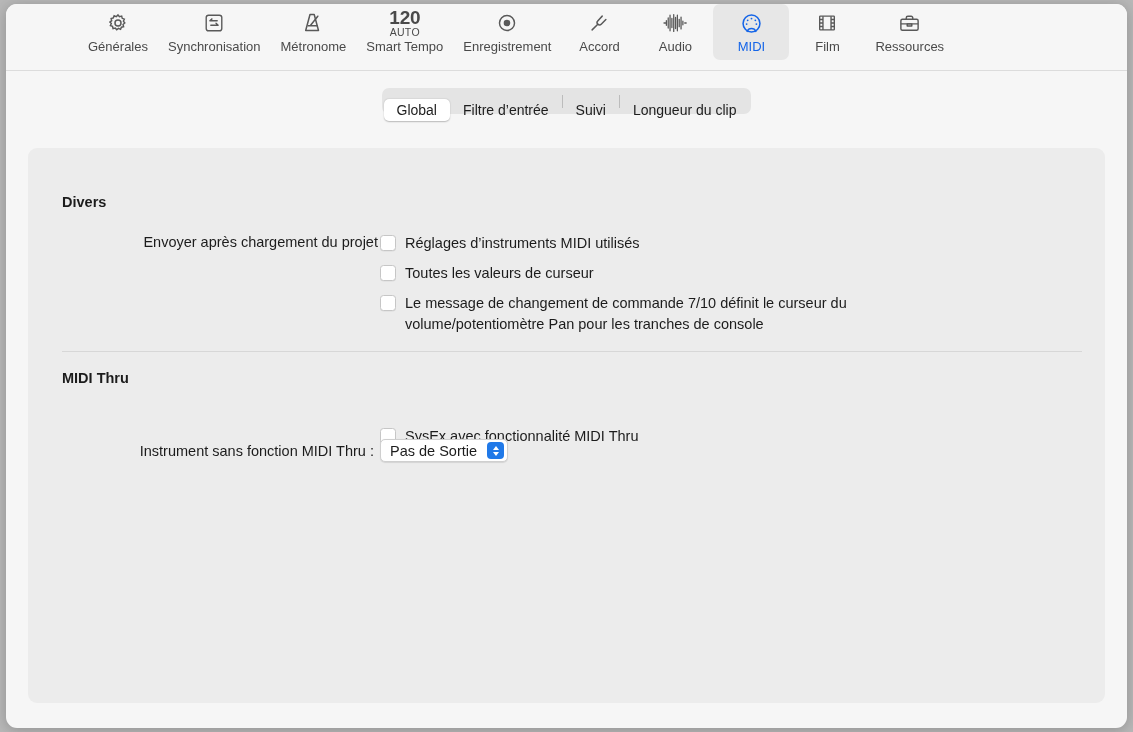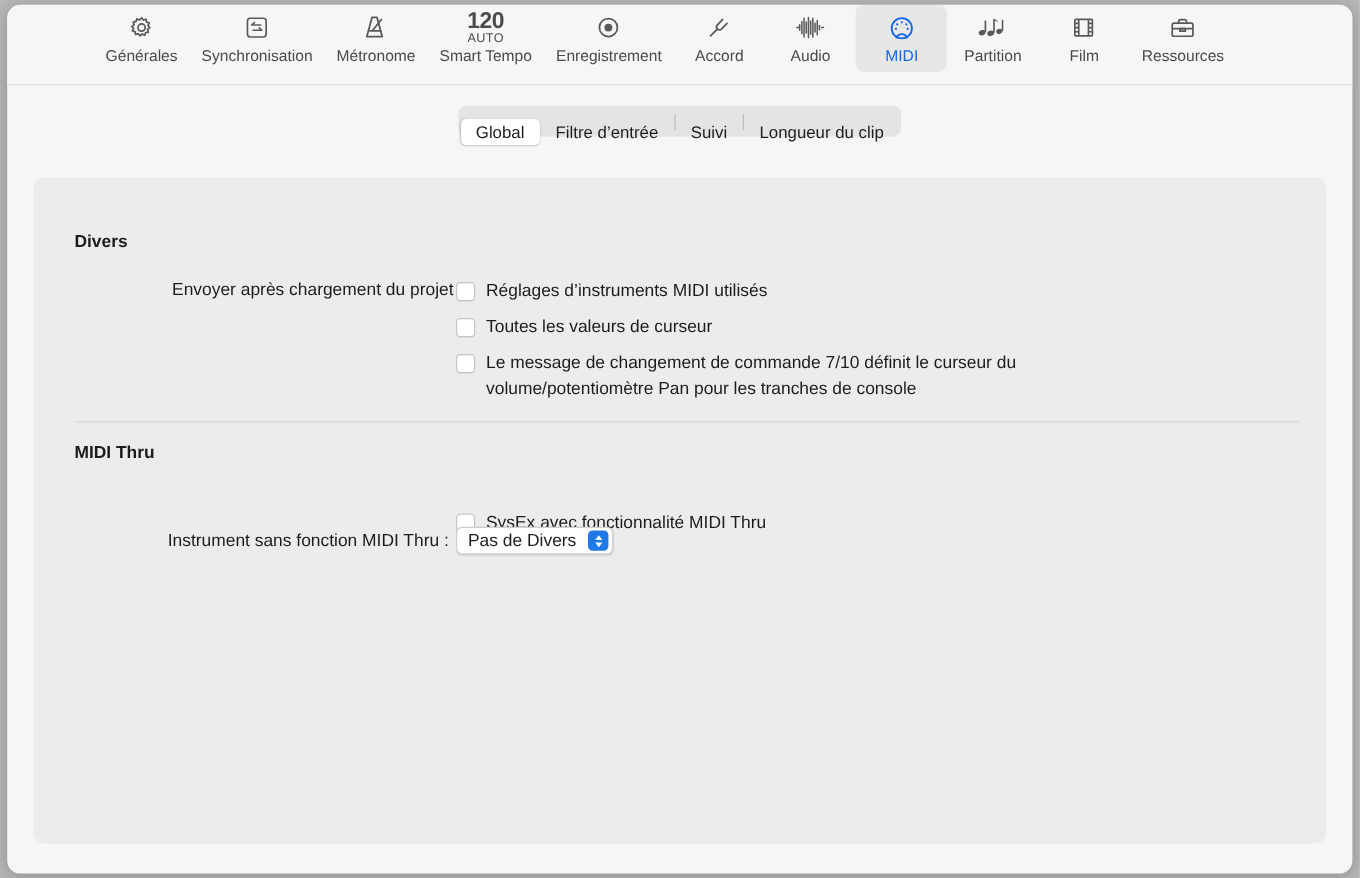--- a/index.html
+++ b/index.html
@@ -366,34 +366,20 @@
           <circle cx="12" cy="6.9" r="0.95" fill="currentColor" stroke="none"></circle>
           <circle cx="8.0" cy="8.7" r="0.95" fill="currentColor" stroke="none"></circle>
           <circle cx="16.0" cy="8.7" r="0.95" fill="currentColor" stroke="none"></circle>
           <circle cx="6.9" cy="12.6" r="0.95" fill="currentColor" stroke="none"></circle>
           <circle cx="17.1" cy="12.6" r="0.95" fill="currentColor" stroke="none"></circle>
         </svg>
       </div>
       <div class="tb-label">MIDI</div>
     </div>
 
-    <div class="tb-item">
-      <div class="tb-glyph">
-        <svg width="26" height="22" viewBox="0 0 28 24" fill="currentColor">
-          <ellipse cx="4.6" cy="16.6" rx="3.1" ry="2.4" transform="rotate(-18 4.6 16.6)"></ellipse>
-          <rect x="6.9" y="5.6" width="1.5" height="10.6"></rect>
-          <ellipse cx="12.4" cy="17.2" rx="3.1" ry="2.4" transform="rotate(-18 12.4 17.2)"></ellipse>
-          <rect x="14.7" y="5.2" width="1.5" height="11.4"></rect>
-          <path d="M14.7 5.2c1.9.5 3.6 1 4.6 2.3-.3-2-2.3-2.9-4.6-3.5z"></path>
-          <ellipse cx="20.3" cy="15.4" rx="2.9" ry="2.3" transform="rotate(-18 20.3 15.4)"></ellipse>
-          <rect x="22.5" y="4.9" width="1.4" height="10"></rect>
-        </svg>
-      </div>
-      <div class="tb-label">Partition</div>
-    </div>
 
     <div class="tb-item">
       <div class="tb-glyph">
         <svg width="22" height="22" viewBox="0 0 24 24" fill="none" stroke="currentColor" stroke-width="1.5">
           <rect x="4" y="4.5" width="16" height="15" rx="0.8"></rect>
           <path d="M7.6 4.5v15M16.4 4.5v15"></path>
           <path d="M4 8.2h3.6M4 12h3.6M4 15.8h3.6M16.4 8.2H20M16.4 12H20M16.4 15.8H20"></path>
         </svg>
       </div>
       <div class="tb-label">Film</div>
@@ -450,21 +436,21 @@
     <div class="section-title" style="left:34px; top:222px;">MIDI Thru</div>
 
     <div class="cb-row" style="left:352px; top:262px;margin-top:16px;">
       <div class="checkbox"></div>
       <div class="cb-label">SysEx avec fonctionnalité MIDI Thru</div>
     </div>
 
     <div class="field-label" style="left:46px; top:295px; width:300px;">Instrument sans fonction MIDI Thru :</div>
 
     <div class="popup" style="left:352px; top:291px;">
-      <div class="popup-text">Pas de Divers</div>
+      <div class="popup-text">Pas de Sortie</div>
       <div class="popup-arrows">
         <div class="chev up"></div>
         <div class="chev down"></div>
       </div>
     </div>
 
   </div>
 </div>
 
 </body></html>

